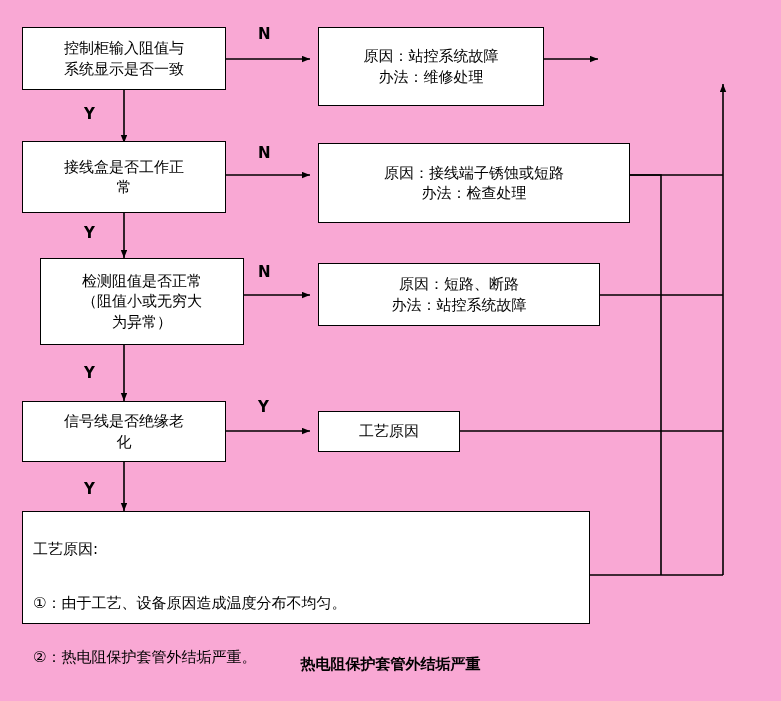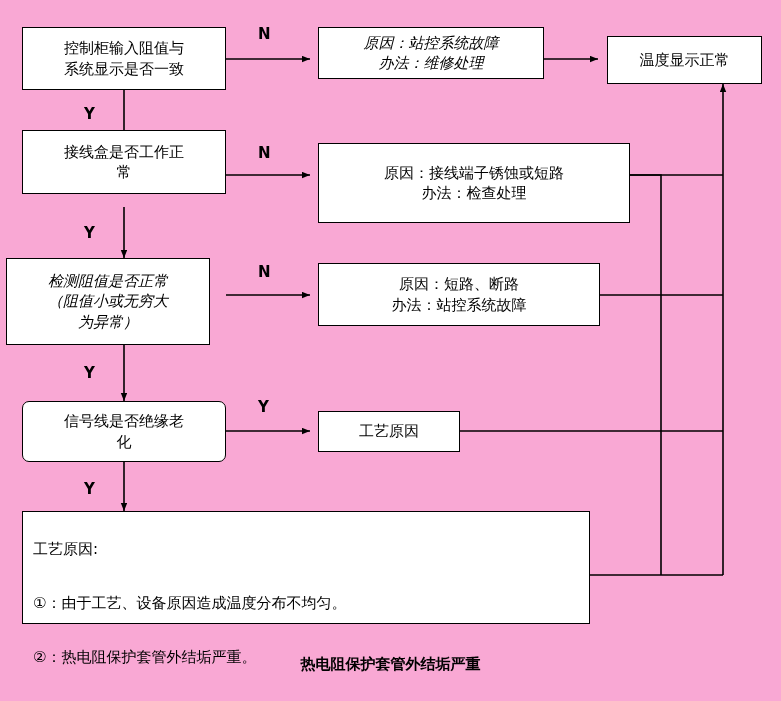--- a/index.html
+++ b/index.html
@@ -109,39 +109,38 @@
     <polyline points="600,295 723,295" fill="none" stroke="#000" stroke-width="1.6"></polyline>
 
     <polyline points="460,431 723,431" fill="none" stroke="#000" stroke-width="1.6"></polyline>
 
     <polyline points="590,575 723,575" fill="none" stroke="#000" stroke-width="1.6"></polyline>
   </svg>
 
   <div class="node" style="left:22px; top:27px; width:204px; height:63px;">控制柜输入阻值与
 系统显示是否一致</div>
 
-  <div class="node" style="left:318px; top:27px; width:226px; height:52px;font-style:italic;">原因：站控系统故障
+  <div class="node" style="left:318px; top:27px; width:226px; height:79px;">原因：站控系统故障
 办法：维修处理</div>
 
-  <div class="node" style="left:607px; top:36px; width:155px; height:48px;">温度显示正常</div>
 
-  <div class="node" style="left:22px; top:130px; width:204px; height:64px;">接线盒是否工作正
+  <div class="node" style="left:22px; top:141px; width:204px; height:72px;">接线盒是否工作正
 常</div>
 
   <div class="node" style="left:318px; top:143px; width:312px; height:80px;">原因：接线端子锈蚀或短路
 办法：检查处理</div>
 
-  <div class="node" style="left:6px; top:258px; width:204px; height:87px;font-style:italic;">检测阻值是否正常
+  <div class="node" style="left:40px; top:258px; width:204px; height:87px;">检测阻值是否正常
 （阻值小或无穷大
 为异常）</div>
 
   <div class="node" style="left:318px; top:263px; width:282px; height:63px;">原因：短路、断路
 办法：站控系统故障</div>
 
-  <div class="node" style="left:22px; top:401px; width:204px; height:61px;border-radius:7px;">信号线是否绝缘老
+  <div class="node" style="left:22px; top:401px; width:204px; height:61px;">信号线是否绝缘老
 化</div>
 
   <div class="node" style="left:318px; top:411px; width:142px; height:41px;">工艺原因</div>
 
   <div class="node left-align" style="left:22px; top:511px; width:568px; height:113px;">
     <p class="para">工艺原因:</p>
     <p class="para">①：由于工艺、设备原因造成温度分布不均匀。</p>
     <p class="para">②：热电阻保护套管外结垢严重。</p>
   </div>
 

